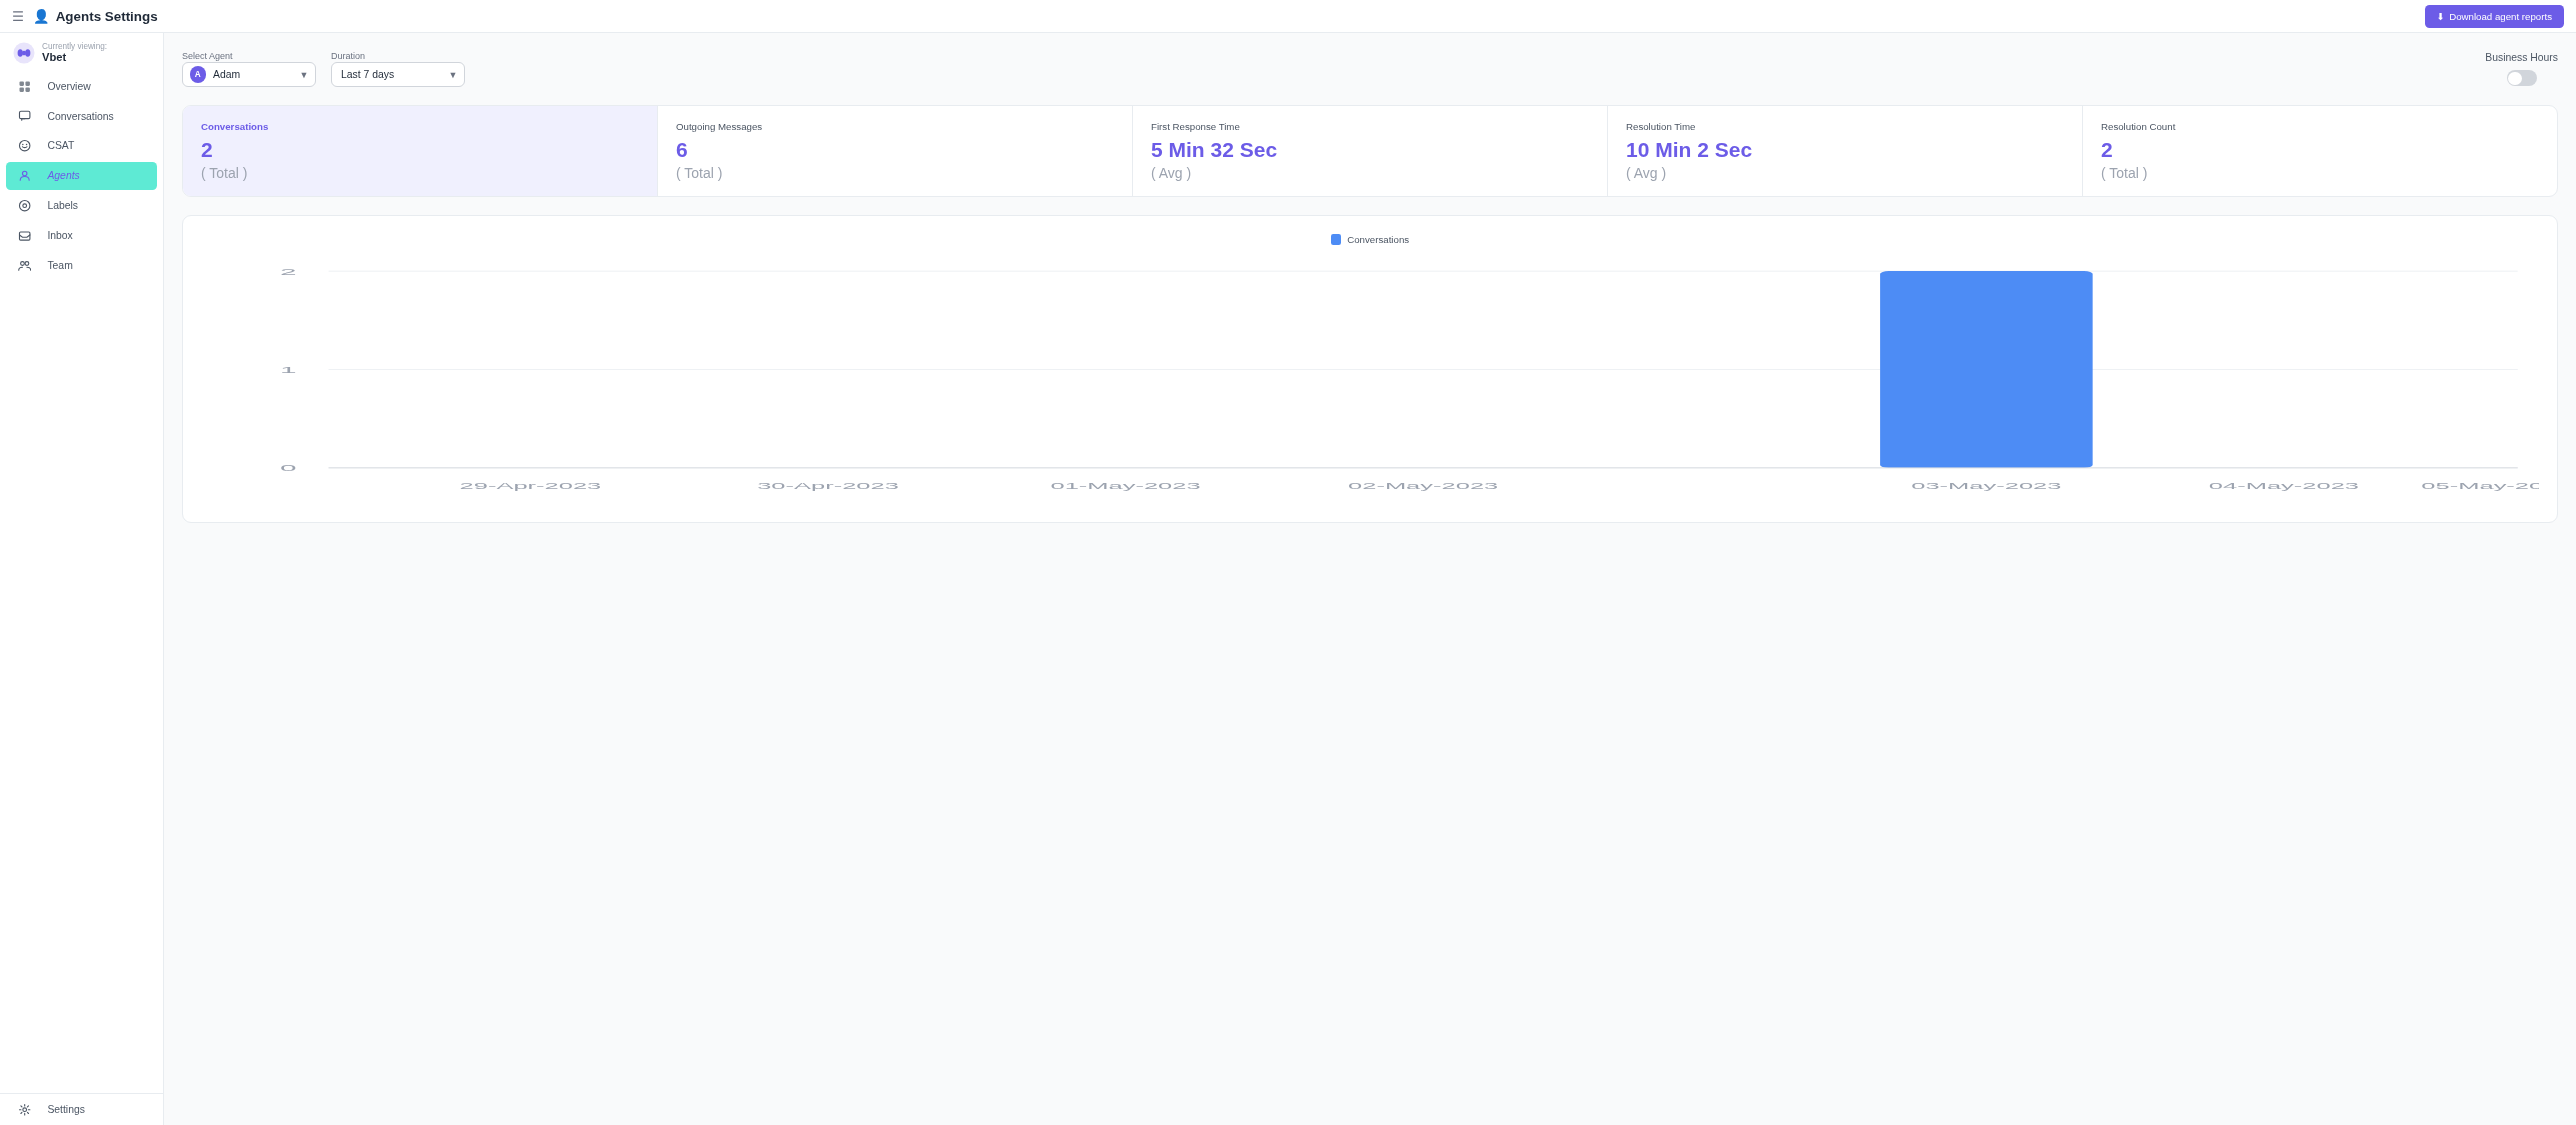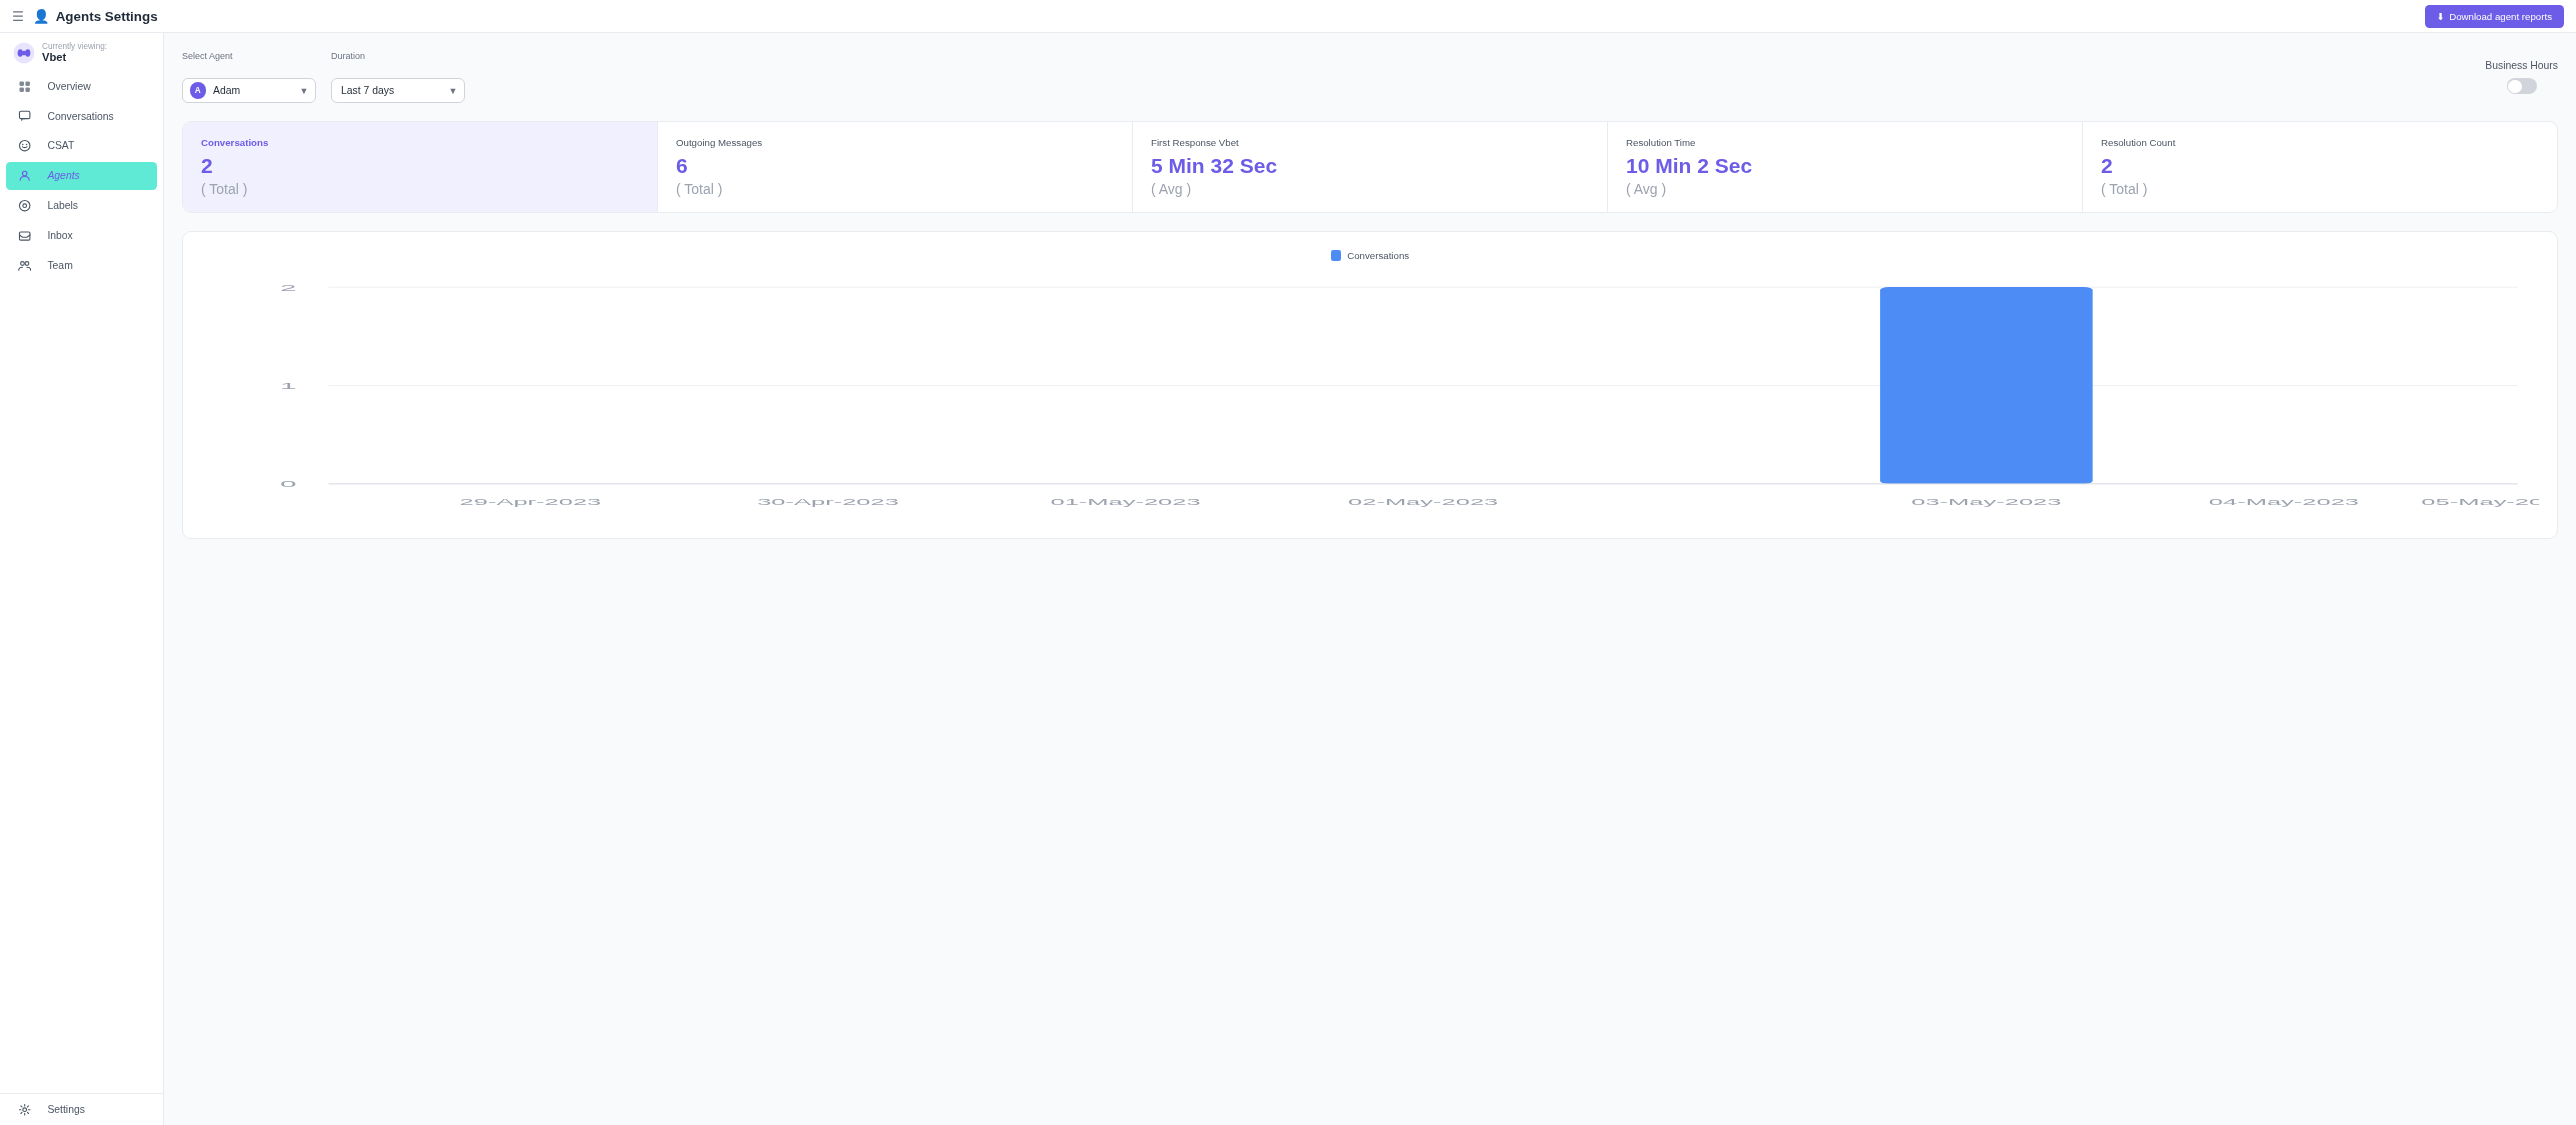--- a/index.html
+++ b/index.html
@@ -45,21 +45,21 @@
     
     .main {
       margin-left: 164px; margin-top: 33px; flex: 1; padding: 18px;
       overflow-y: auto; background: #f9fafb;
     }
 
     
     .filters {
       display: flex; align-items: center; gap: 15px; margin-bottom: 18px; flex-wrap: wrap;
     }
-    .filter-group { display: flex; flex-direction: column; gap: 17px; }
+    .filter-group { display: flex; flex-direction: column; gap: 1px; }
     .filter-label { font-size: 9px; color: #6b7280; font-weight: 500; }
     .select-wrapper {
       position: relative; display: flex; align-items: center;
     }
     .select-box {
       appearance: none; border: 0.7px solid #d1d5db; border-radius: 6px;
       padding: 6px 27px 6px 9px; font-size: 10.4px; color: #1f2937;
       background: #fff; cursor: pointer; min-width: 134px; outline: none;
     }
     .select-arrow {
@@ -270,21 +270,21 @@
       <div class="stat-label highlight">Conversations</div>
       <div class="stat-value">2</div>
       <div class="stat-sublabel">( Total )</div>
     </div>
     <div class="stat-card">
       <div class="stat-label">Outgoing Messages</div>
       <div class="stat-value">6</div>
       <div class="stat-sublabel">( Total )</div>
     </div>
     <div class="stat-card">
-      <div class="stat-label">First Response Vbet</div>
+      <div class="stat-label">First Response Time</div>
       <div class="stat-value">5 Min 32 Sec</div>
       <div class="stat-sublabel">( Avg )</div>
     </div>
     <div class="stat-card">
       <div class="stat-label">Resolution Time</div>
       <div class="stat-value">10 Min 2 Sec</div>
       <div class="stat-sublabel">( Avg )</div>
     </div>
     <div class="stat-card">
       <div class="stat-label">Resolution Count</div>

